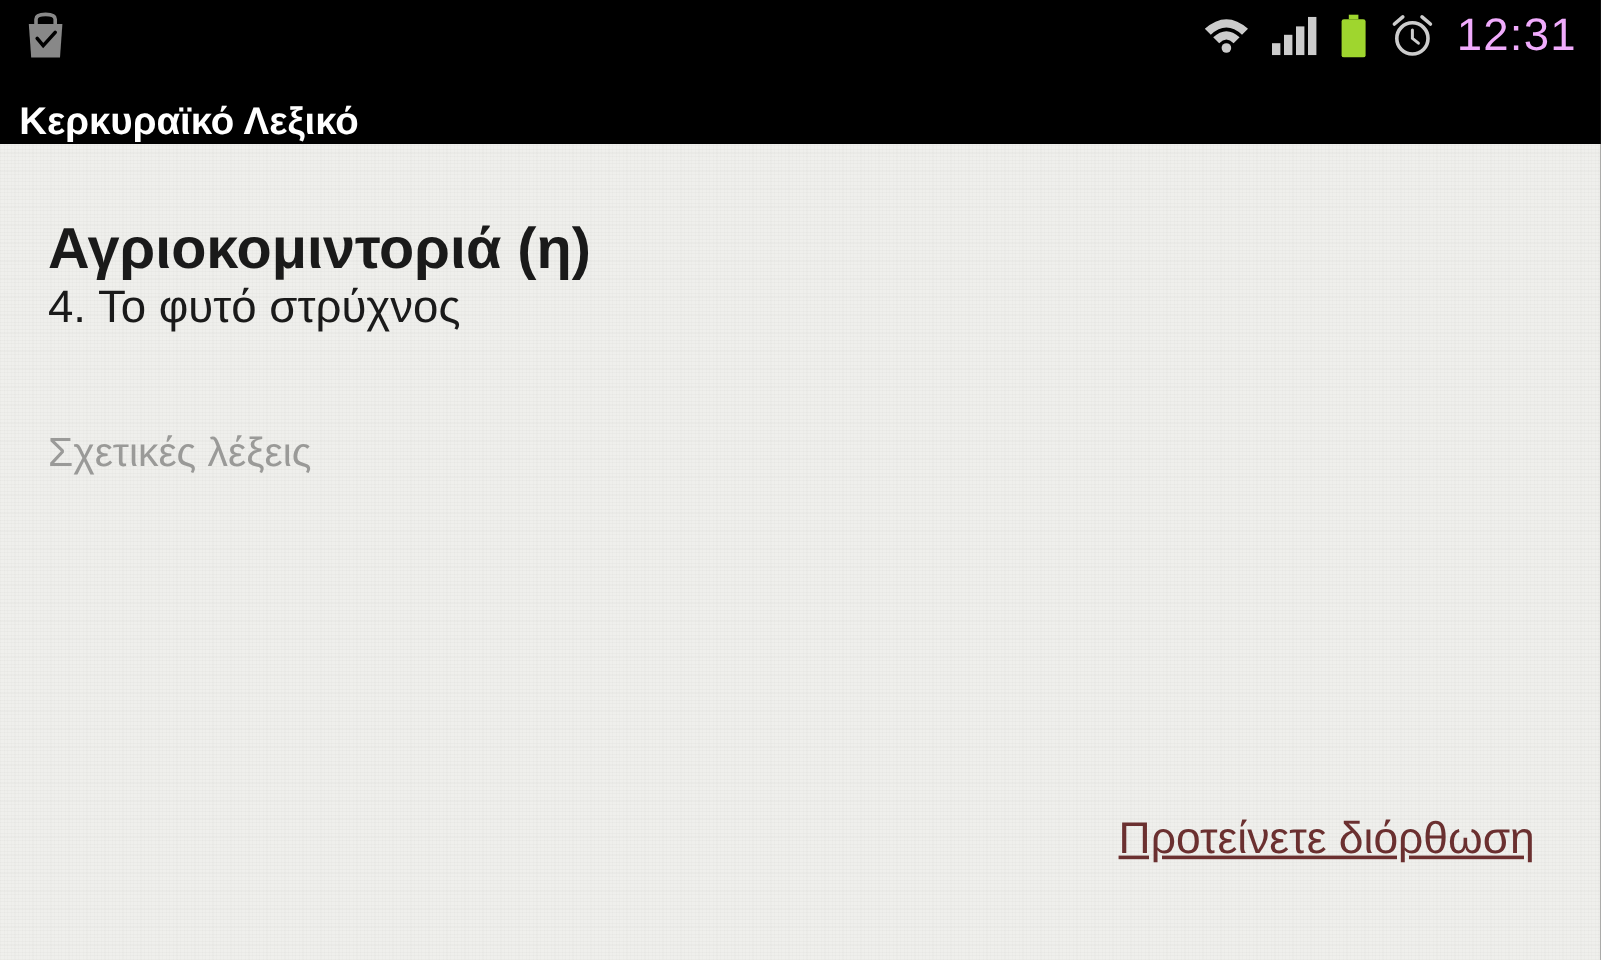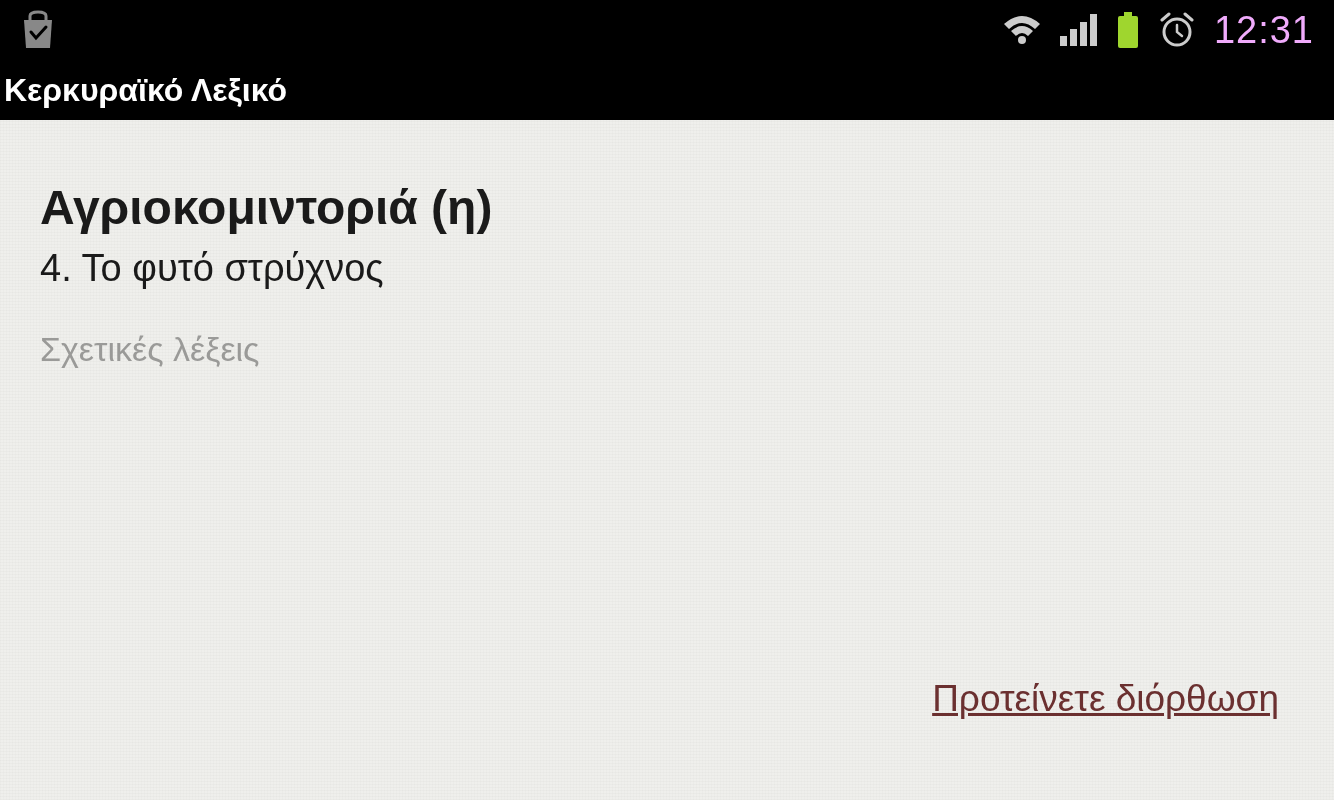--- a/index.html
+++ b/index.html
@@ -47,50 +47,50 @@
     .clock {
       font-size: 38px;
       color: #f0abfc;
       font-weight: 400;
       letter-spacing: 1px;
     }
     .app-bar {
       height: 60px;
       background: #000;
       display: flex;
-      align-items: center;
-      padding: 0 4px;
+      align-items: flex-end;
+      padding: 0 16px;
     }
     .app-title {
       color: #fff;
       font-size: 32px;
       font-weight: bold;
     }
     .content {
       height: 680px;
       background: #efefec;
       background-image: 
         repeating-linear-gradient(0deg, rgba(180,180,175,0.08) 0px, rgba(180,180,175,0.08) 1px, transparent 1px, transparent 3px),
         repeating-linear-gradient(90deg, rgba(180,180,175,0.06) 0px, rgba(180,180,175,0.06) 1px, transparent 1px, transparent 3px);
       padding: 60px 40px 30px 40px;
       position: relative;
     }
     .word-title {
       font-size: 48px;
       font-weight: bold;
       color: #1a1a1a;
-      margin-bottom: 12px;
+      margin-bottom: 0;
     }
     .definition {
       font-size: 38px;
       color: #1a1a1a;
       font-weight: 400;
     }
     .related-section {
-      margin-top: 40px;
+      margin-top: 80px;
     }
     .related-label {
       font-size: 34px;
       color: #9a9a98;
       margin-bottom: 20px;
     }
     .related-row {
       display: flex;
       align-items: center;
       gap: 50px;

